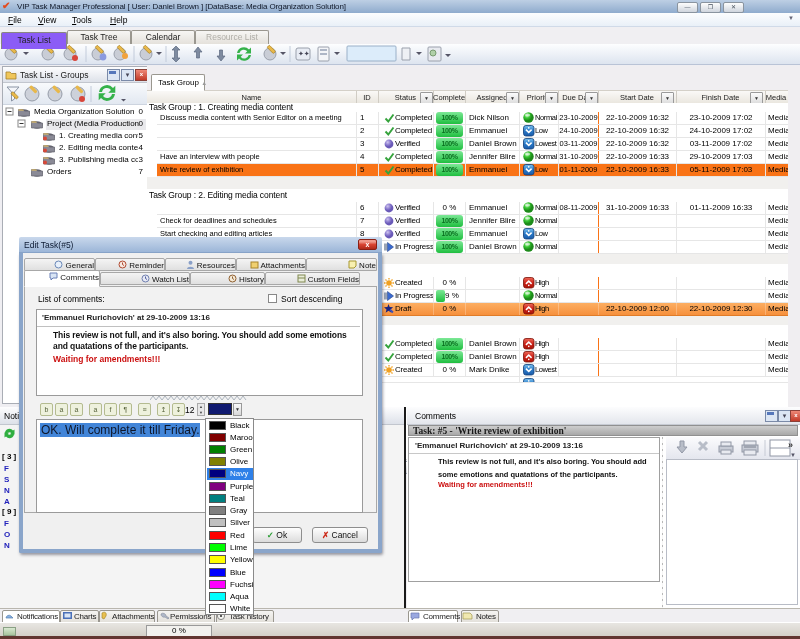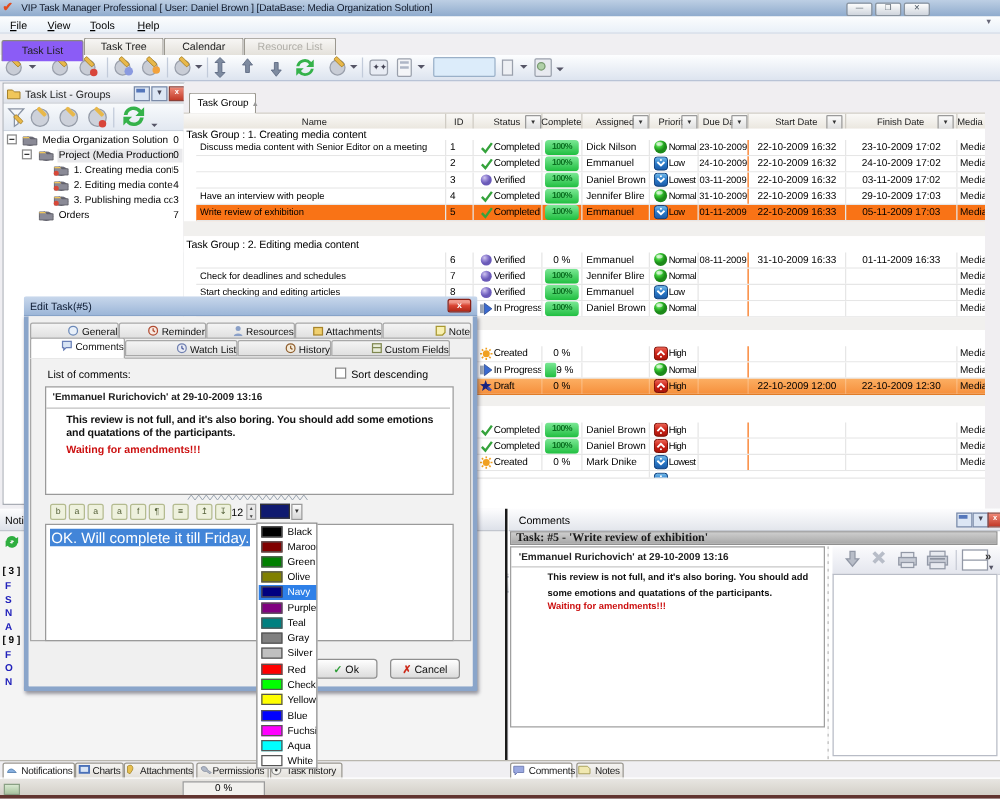--- a/index.html
+++ b/index.html
@@ -825,21 +825,21 @@
  <div class="fmtbtn" style="left:81px;top:150px;">f</div>
  <div class="fmtbtn" style="left:96px;top:150px;">¶</div>
  <div class="fmtbtn" style="left:115px;top:150px;">≡</div>
  <div class="fmtbtn" style="left:134px;top:150px;">↥</div>
  <div class="fmtbtn" style="left:149px;top:150px;">↧</div>
  <div class="abs" style="left:162px;top:152px;">12</div>
  <div class="abs" style="left:174px;top:150px;width:8px;height:13px;background:#e8e8e8;border:1px solid #aaa;font-size:4px;line-height:6px;text-align:center;color:#444;box-sizing:border-box;">▲<br>▼</div>
  <div class="abs" style="left:185px;top:150px;width:24px;height:12px;background:#101a70;border:1px solid #333;box-sizing:border-box;"></div>
  <div class="abs" style="left:210px;top:150px;width:9px;height:13px;background:linear-gradient(#fafafa,#d8d8d8);border:1px solid #999;font-size:5px;line-height:11px;text-align:center;color:#333;box-sizing:border-box;">▼</div>
  <div id="dtext" class="abs">
-  <div class="abs" style="left:3px;top:3px;background:#4285d8;color:#ffffff;font-size:12px;padding:0 1px;white-space:nowrap;">OK. Will complete it till Friday.</div>
+  <div class="abs" style="left:3px;top:3px;background:#4285d8;color:#0f172a;font-size:12px;padding:0 1px;white-space:nowrap;">OK. Will complete it till Friday.</div>
  </div>
  <div class="dbtn" style="left:229px;width:50px;"><span style="color:#2f9e38;font-weight:bold;">✓</span> Ok</div>
  <div class="dbtn" style="left:289px;width:56px;"><span style="color:#cc2a1a;font-weight:bold;">✗</span> Cancel</div>
 </div>
 
 <div id="clist" class="abs">
  <div class="citem" style="top:1px;">
       <div class="csw" style="background:#000;"></div>
       <span class="clbl">Black</span>
     </div>
@@ -874,21 +874,21 @@
  <div class="citem" style="top:98px;">
       <div class="csw" style="background:#c0c0c0;"></div>
       <span class="clbl">Silver</span>
     </div>
  <div class="citem" style="top:111px;">
       <div class="csw" style="background:#f00;"></div>
       <span class="clbl">Red</span>
     </div>
  <div class="citem" style="top:123px;">
       <div class="csw" style="background:#0f0;"></div>
-      <span class="clbl">Check</span>
+      <span class="clbl">Lime</span>
     </div>
  <div class="citem" style="top:135px;">
       <div class="csw" style="background:#ff0;"></div>
       <span class="clbl">Yellow</span>
     </div>
  <div class="citem" style="top:148px;">
       <div class="csw" style="background:#00f;"></div>
       <span class="clbl">Blue</span>
     </div>
  <div class="citem" style="top:160px;">

